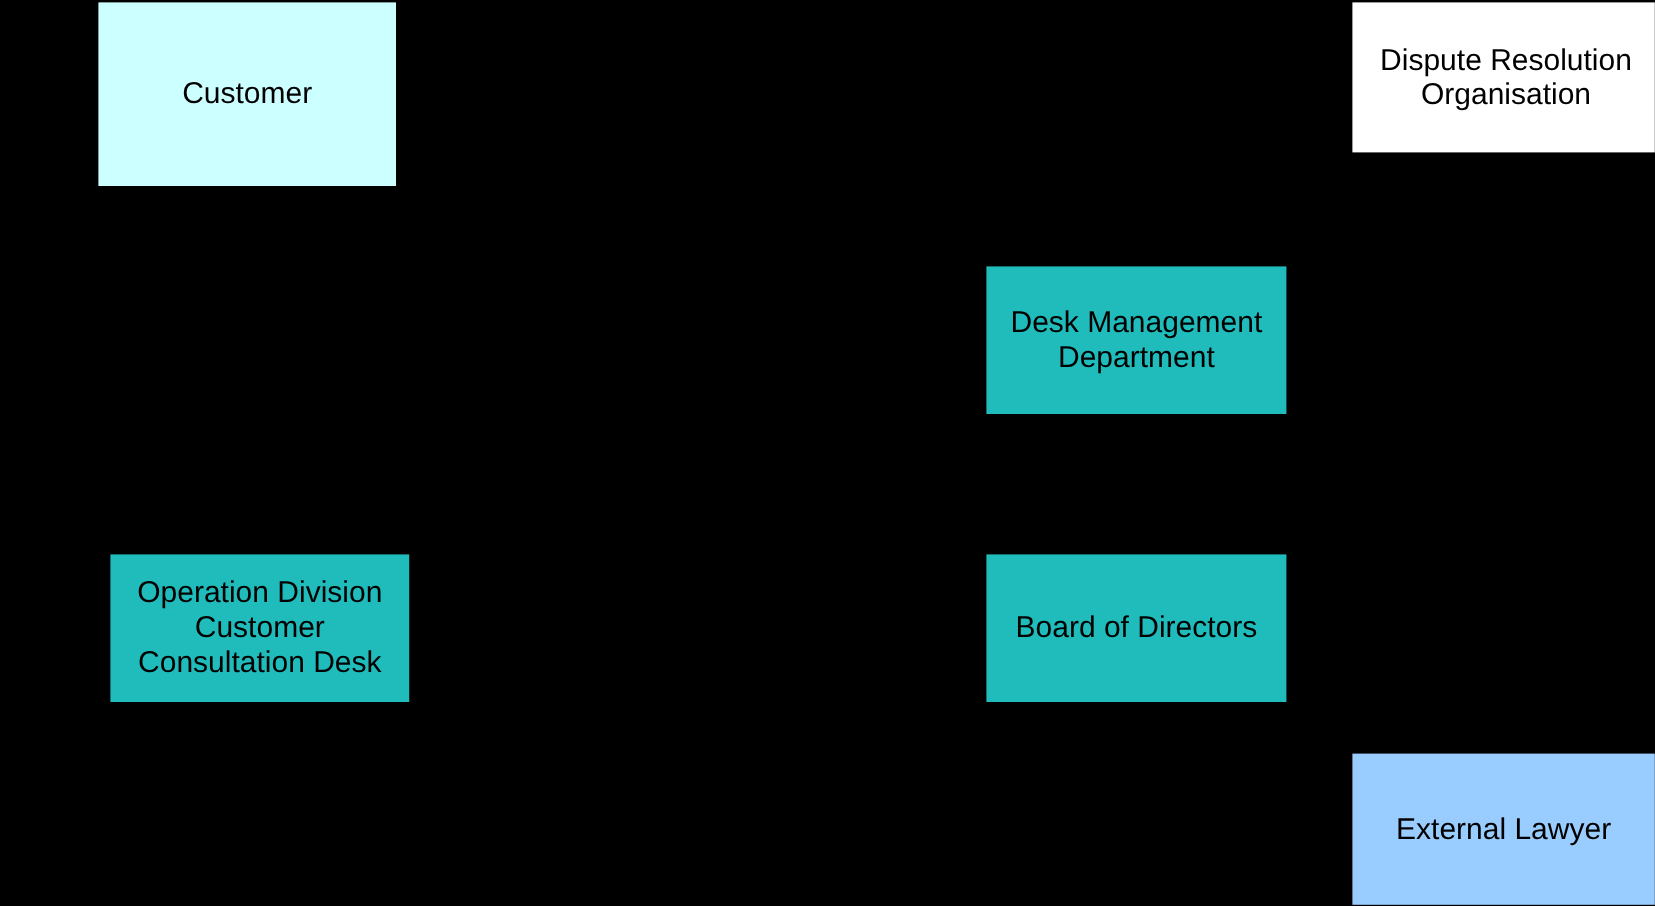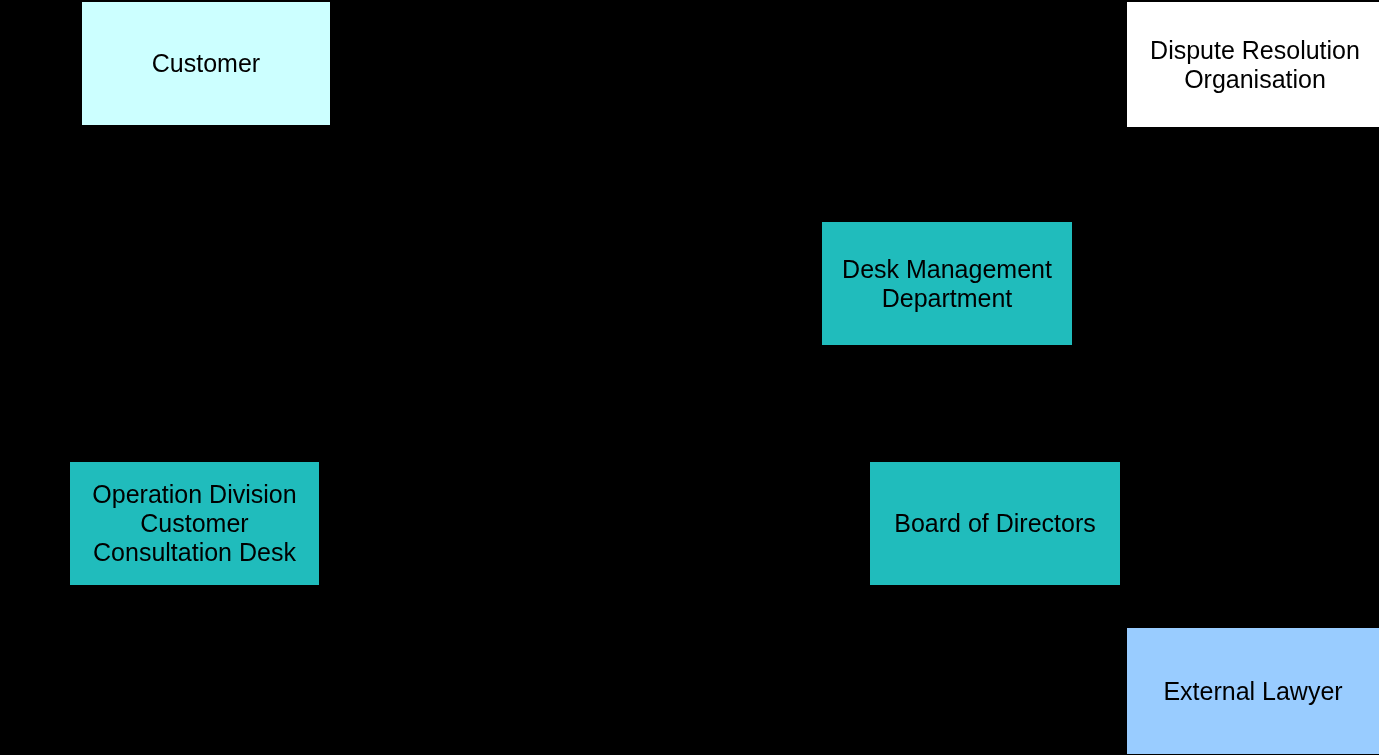--- a/index.html
+++ b/index.html
@@ -20,37 +20,37 @@
     align-items: center;
     justify-content: center;
     text-align: center;
     color: #000000;
     font-size: 25px;
     line-height: 29px;
     padding: 0 8px;
     box-sizing: border-box;
   }
   
-  .node-customer            { left: 82px;   top: 2px;   width: 248px; height: 123px; }
+  .node-customer            { left: 82px;   top: 2px;   width: 248px; height: 153px; }
   .node-dispute             { left: 1127px; top: 2px;   width: 252px; height: 125px; }
   .node-risk                { left: 822px;  top: 222px; width: 250px; height: 123px; }
-  .node-operation           { left: 70px;   top: 462px; width: 249px; height: 123px; }
+  .node-operation           { left: 92px;   top: 462px; width: 249px; height: 123px; }
   .node-board               { left: 822px;  top: 462px; width: 250px; height: 123px; }
   .node-lawyer              { left: 1127px; top: 628px; width: 252px; height: 126px; text-align: right; }
 </style>
 </head>
 <body style="background: rgb(0, 0, 0);">
 
 <div>
 
   <div class="node node-customer" style="background-color: rgb(204, 255, 255);">Customer</div>
 
   <div class="node node-dispute" style="background-color: #ffffff; padding-left: 12px;">Dispute Resolution Organisation</div>
 
   <div class="node node-risk" style="background-color: rgb(32, 188, 188);">Desk Management Department</div>
 
   <div class="node node-operation" style="background-color: rgb(32, 188, 188);">Operation Division Customer Consultation Desk</div>
 
-  <div class="node node-board" style="background-color: rgb(32, 188, 188); margin-left: 48px;">Board of Directors</div>
+  <div class="node node-board" style="background-color: rgb(32, 188, 188);">Board of Directors</div>
 
   <div class="node node-lawyer" style="background-color: rgb(153, 204, 255);">External Lawyer</div>
 
 </div>
 
 </body></html>

